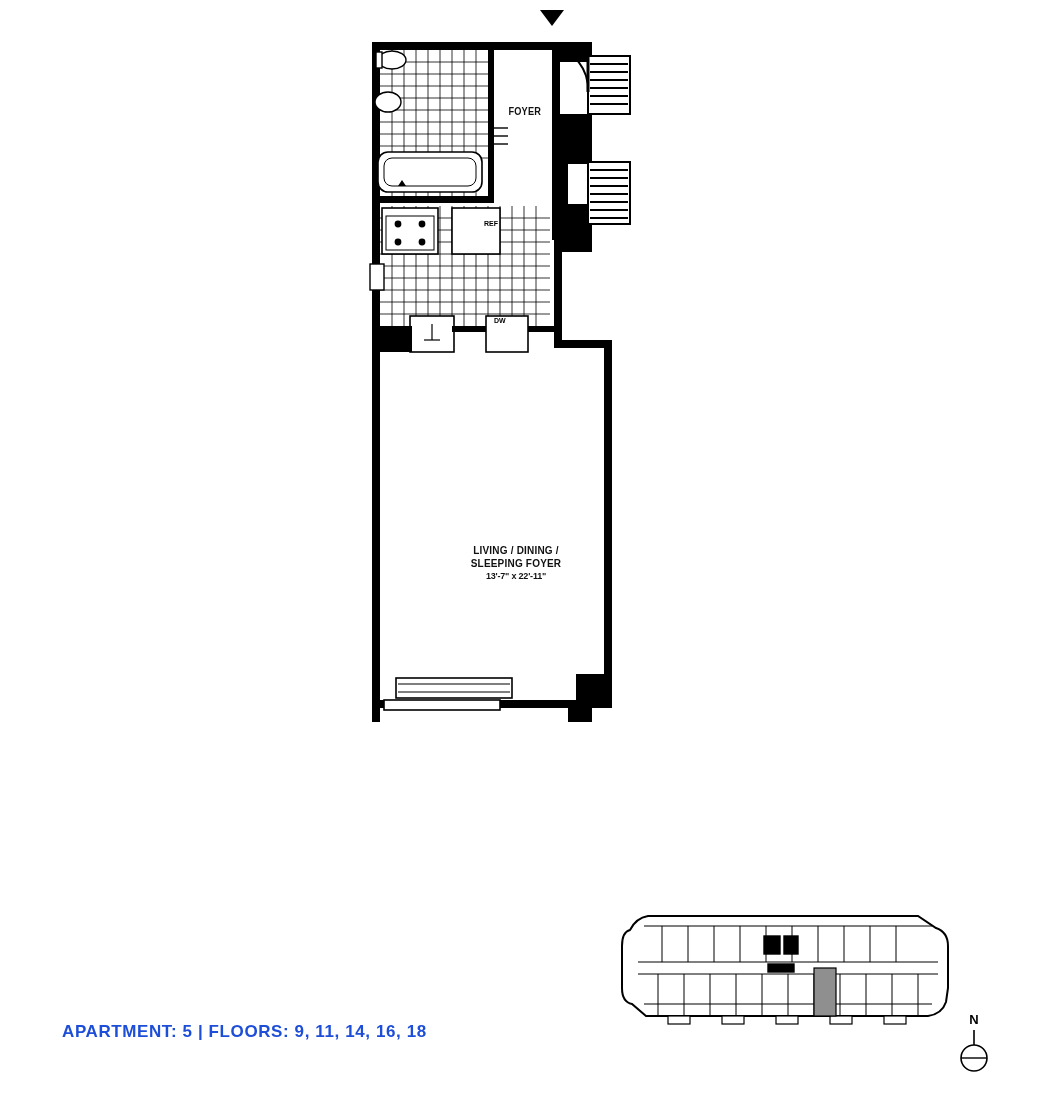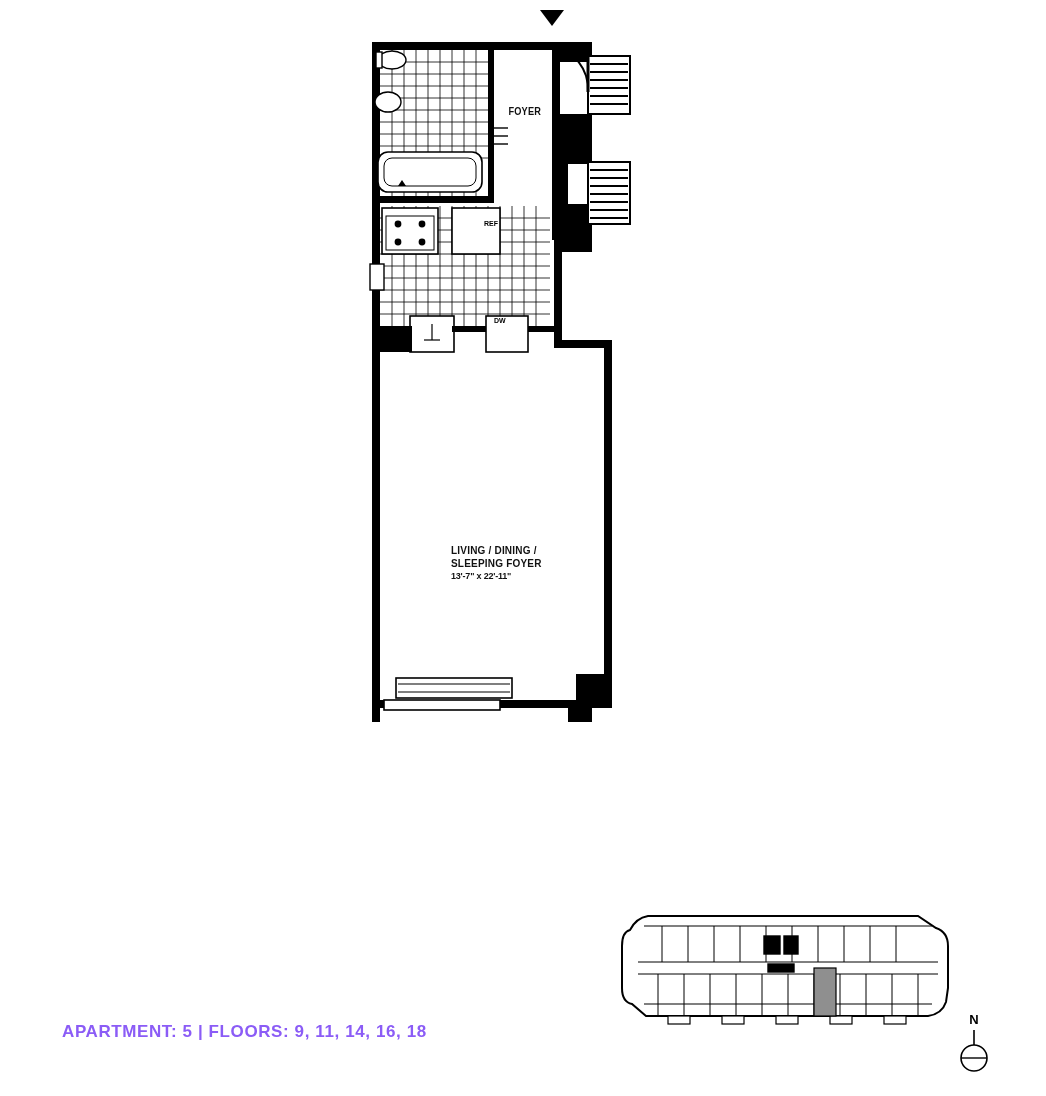--- a/index.html
+++ b/index.html
@@ -42,21 +42,21 @@
     left: 507px;
     top: 106px;
     font-size: 10px;
     transform: scaleX(0.92);
   }
   #main-room-label {
     left: 451px;
     top: 544px;
     font-size: 10px;
     line-height: 13px;
-    text-align: left;
+    text-align: center;
     width: 130px;
   }
   #main-room-label .dim {
     font-size: 9px;
     display: block;
     letter-spacing: -0.2px;
   }
   .appliance-label {
     position: absolute;
     font-size: 7px;
@@ -67,21 +67,21 @@
   #dw-label  { left: 494px; top: 317px; }
 
   
   #caption {
     position: absolute;
     left: 62px;
     top: 1022px;
     font-size: 17px;
     font-weight: bold;
     letter-spacing: 0.6px;
-    color: #8b5cf6;
+    color: #1d4ed8;
     white-space: nowrap;
   }
 
   
   #keyplan {
     position: absolute;
     left: 618px;
     top: 890px;
     width: 340px;
     height: 150px;

